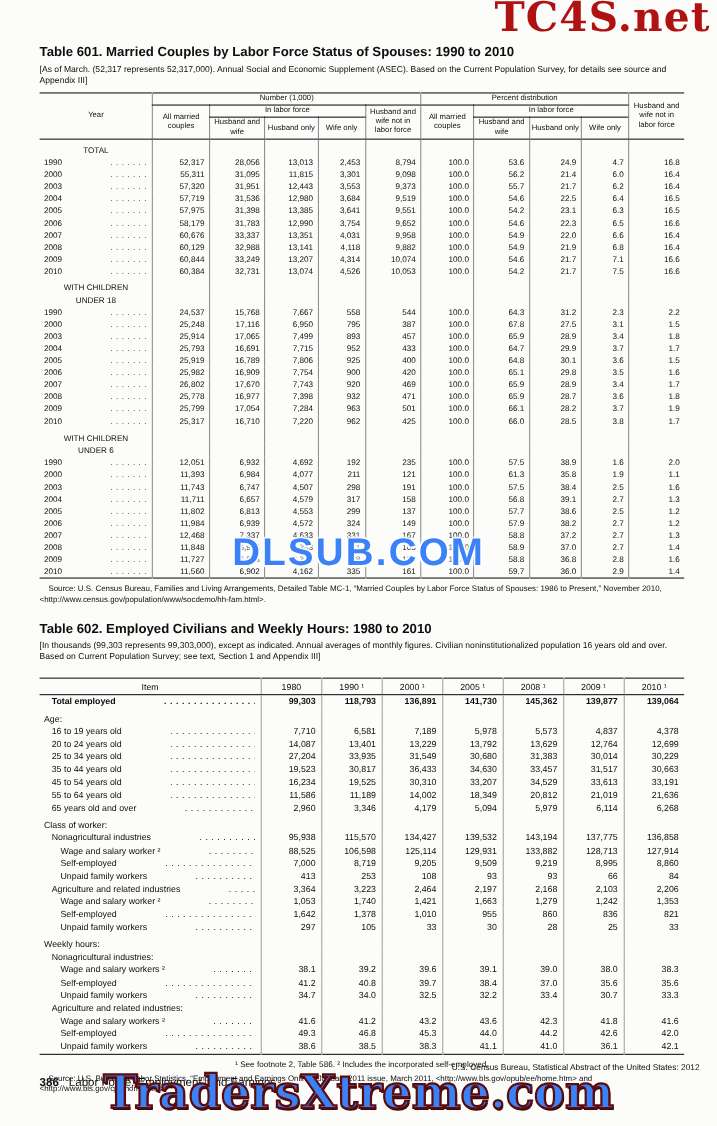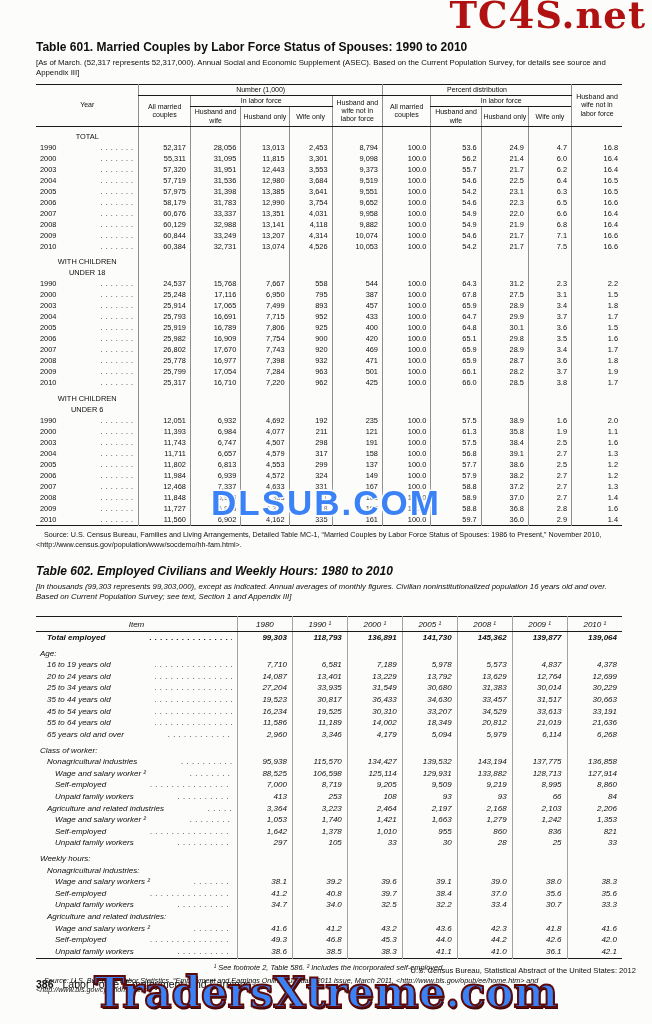--- a/index.html
+++ b/index.html
@@ -55,21 +55,21 @@
   .leader { display: flex; overflow: hidden; gap: 42px; }
   .leader .lbl { white-space: nowrap; }
   .leader .dots { flex: 1; white-space: nowrap; overflow: hidden; margin-left: 2px; }
   .leader .dots::after {
     content: ". . . . . . . . . . . . . . . . . . . . . . . . . . . . . . . . . . . . . . . . . . . . . . . .";
     letter-spacing: 0.5px;
   }
 
   .src { font-size: 7.2px; line-height: 1.3; margin: 4px 0 0 0; text-indent: 8px; }
   .fnote { font-size: 7.4px; text-align: center; margin: 4px 0 0 0; }
-  .tbl-block2 { margin-top: 15px; font-style: italic; }
+  .tbl-block2 { margin-top: 15px; }
 
   
   .footer-left { position: absolute; left: 36px; top: 978px; font-size: 10.5px; }
   .footer-left .pgnum { font-weight: bold; margin-right: 9px; }
   .footer-src { position: absolute; right: 16px; top: 966px; font-size: 7.6px; }
 
   
   .wm-top {
     position: absolute; top: -7px; right: 6px;
     font-family: "DejaVu Serif", serif; font-weight: bold;

